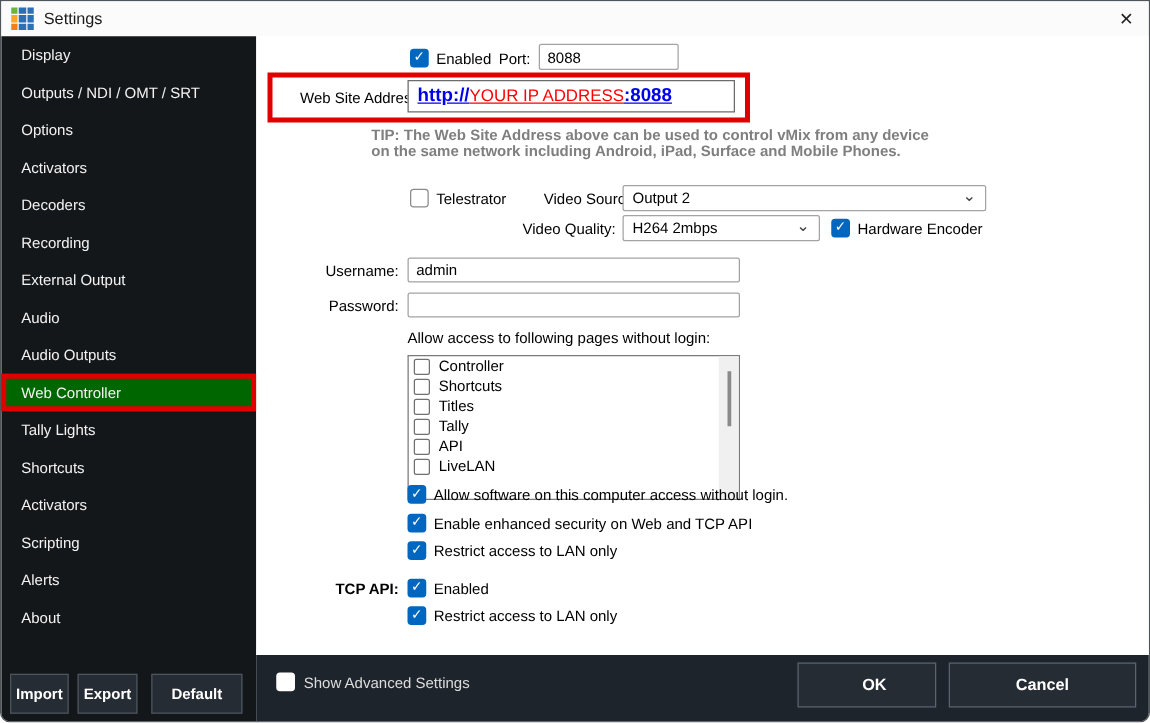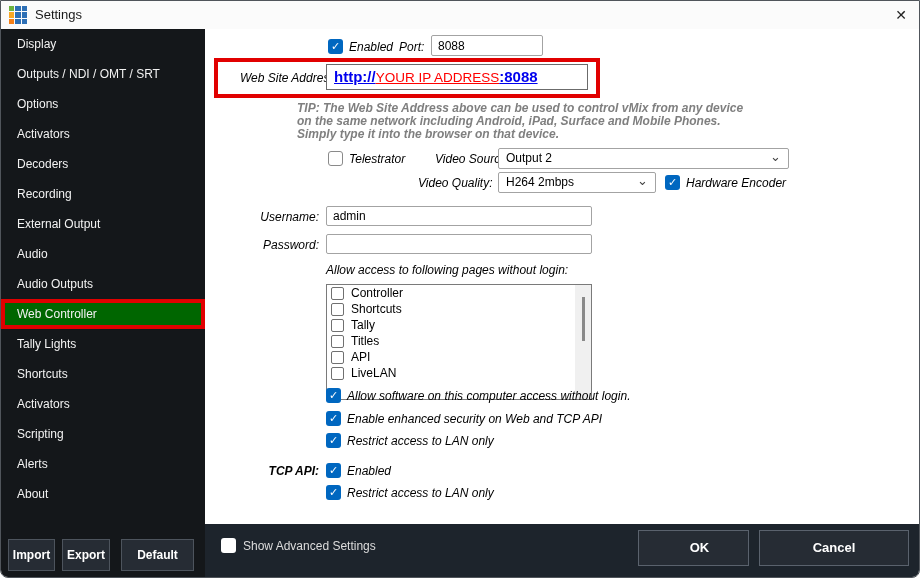--- a/index.html
+++ b/index.html
@@ -27,21 +27,21 @@
   .nav-item.selected { background:#006600; border:4px solid #e10000; line-height:22px; padding-left:12px; }
   .side-btn { position:absolute; bottom:8px; height:32px; background:#262c34; border:1px solid #4d545d;
               color:#fff; font-weight:bold; font-size:12px; text-align:center; line-height:30px; }
   .side-btn.import { left:7px; width:47px; }
   .side-btn.export { left:61px; width:48px; }
   .side-btn.default { left:120px; width:73px; }
 
   
   .content { position:absolute; left:204px; top:28px; width:716px; height:495px; background:#fff;
              font-size:12px; color:#000; }
-  .abs { position:absolute;font-style:italic; }
+  .abs { position:absolute; }
   .lbl { white-space:nowrap; }
   .r-lbl { text-align:right; white-space:nowrap; }
   .b { font-weight:bold; }
 
   .cb { position:absolute; width:15px; height:15px; border-radius:3px; font-size:11px;
         line-height:15px; text-align:center; }
   .cb.on { background:#0067c0; color:#fff; }
   .cb.off { background:#fff; border:1px solid #8a8a8a; }
 
   .tfield { position:absolute; border:1px solid #a3a3a3; border-radius:2px; background:#fff;
@@ -128,21 +128,20 @@
     <input class="tfield" style="left: 226px; top: 6px; width: 112px; height: 21px;" value="8088">
 
     <span class="abs lbl" style="left:20px; top:42px;margin-left:15px;">Web Site Address:</span>
     <div class="urlfield">
       <span class="url-a">http://</span><span class="url-b">YOUR IP ADDRESS</span><span class="url-a">:8088</span>
     </div>
     <div class="redbox" style="left:9px; top:29px; width:386px; height:40px;"></div>
 
     <div class="abs tip" style="left:92px; top:86px;">on the same network including Android, iPad, Surface and Mobile Phones.</div>
     <div class="abs tip" style="left:92px; top:73px;">TIP: The Web Site Address above can be used to control vMix from any device</div>
-    <div class="abs tip" style="left:92px; top:99px;">Simply type it into the browser on that device.</div>
 
     <span class="cb off" style="left:123px; top:122px;"></span>
     <span class="abs lbl" style="left:144px; top:123px;">Telestrator</span>
     <span class="abs lbl" style="left:230px; top:123px;">Video Source:</span>
     <div class="combo" style="left:293px; top:119px; width:291px; height:21px;">
       <span>Output 2</span>
       <span class="chev">⌄</span>
     </div>
 
     <span class="abs lbl" style="left:213px; top:147px;">Video Quality:</span>
@@ -155,22 +154,22 @@
 
     <span class="abs r-lbl" style="left:40px; top:181px; width:74px;">Username:</span>
     <input class="tfield" style="left: 121px; top: 177px; width: 266px; height: 20px;" value="admin">
     <span class="abs r-lbl" style="left:40px; top:209px; width:74px;">Password:</span>
     <input class="tfield" style="left: 121px; top: 205px; width: 266px; height: 20px;" value="">
 
     <span class="abs lbl" style="left:121px; top:234px;">Allow access to following pages without login:</span>
     <div class="listbox">
       <div class="list-row"><span class="list-cb"></span><span class="list-txt">Controller</span></div>
       <div class="list-row"><span class="list-cb"></span><span class="list-txt">Shortcuts</span></div>
+      <div class="list-row"><span class="list-cb"></span><span class="list-txt">Titles</span></div>
       <div class="list-row"><span class="list-cb"></span><span class="list-txt">Tally</span></div>
-      <div class="list-row"><span class="list-cb"></span><span class="list-txt">Titles</span></div>
       <div class="list-row"><span class="list-cb"></span><span class="list-txt">API</span></div>
       <div class="list-row"><span class="list-cb"></span><span class="list-txt">LiveLAN</span></div>
       <div class="scroll-track">
           <div class="scroll-thumb"></div>
         </div>
     </div>
 
     <span class="cb on" style="left:121px; top:359px;">✓</span>
     <span class="abs lbl" style="left:142px; top:360px;">Allow software on this computer access without login.</span>
     <span class="cb on" style="left:121px; top:382px;">✓</span>

